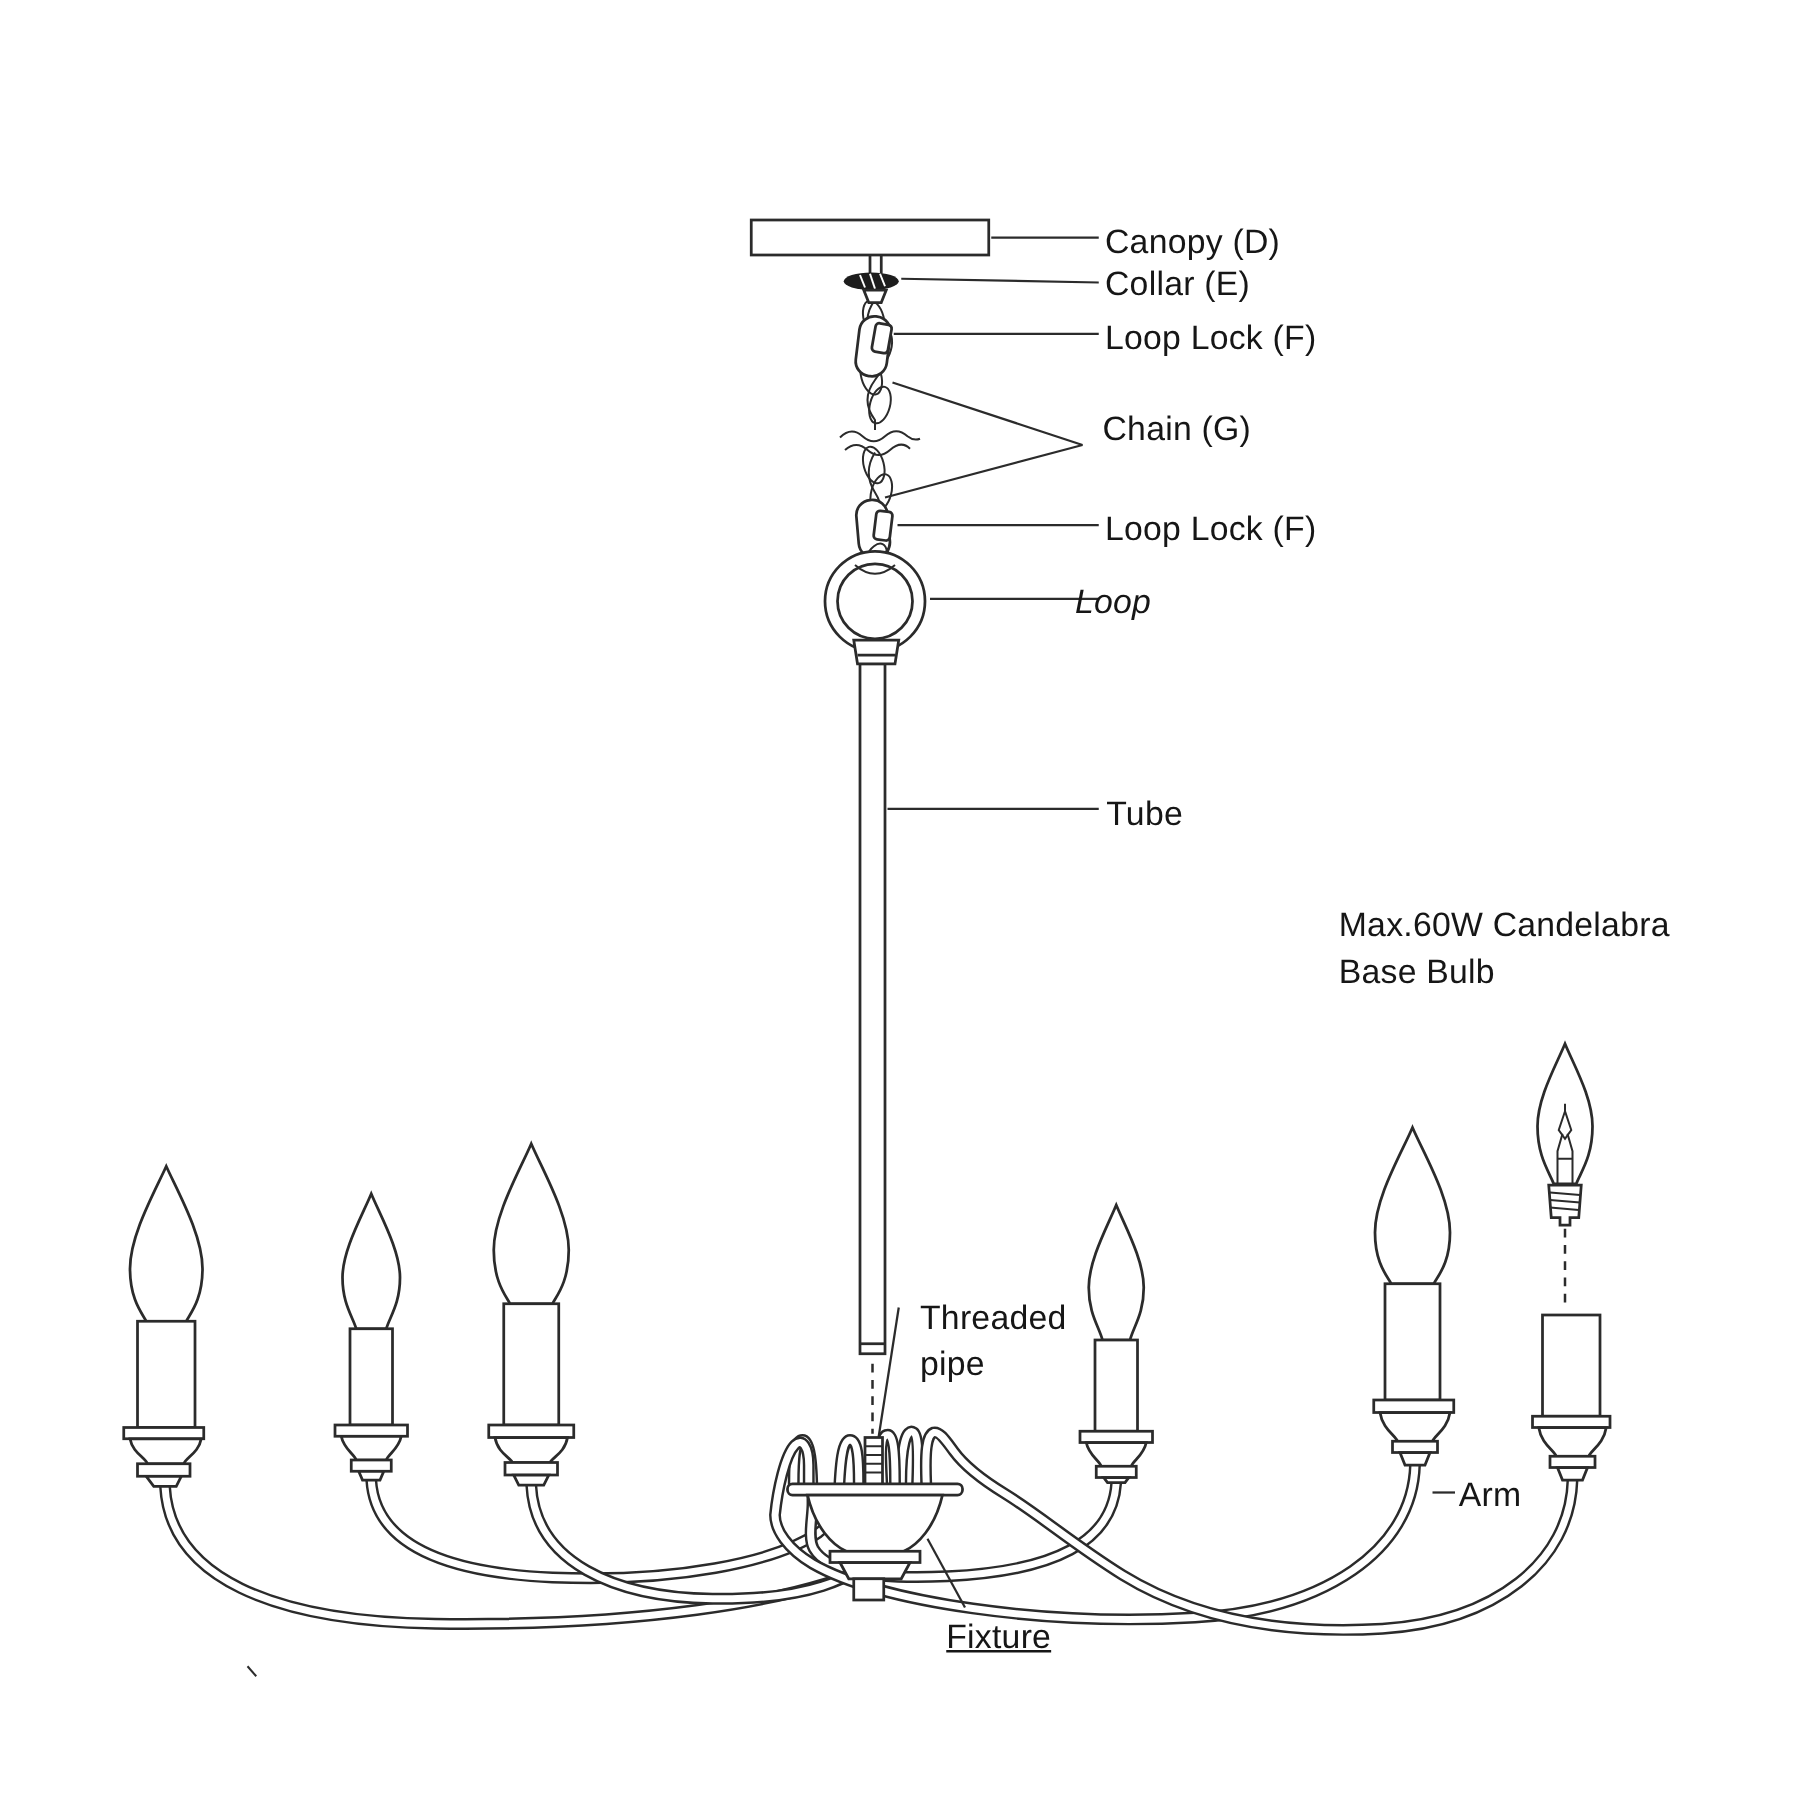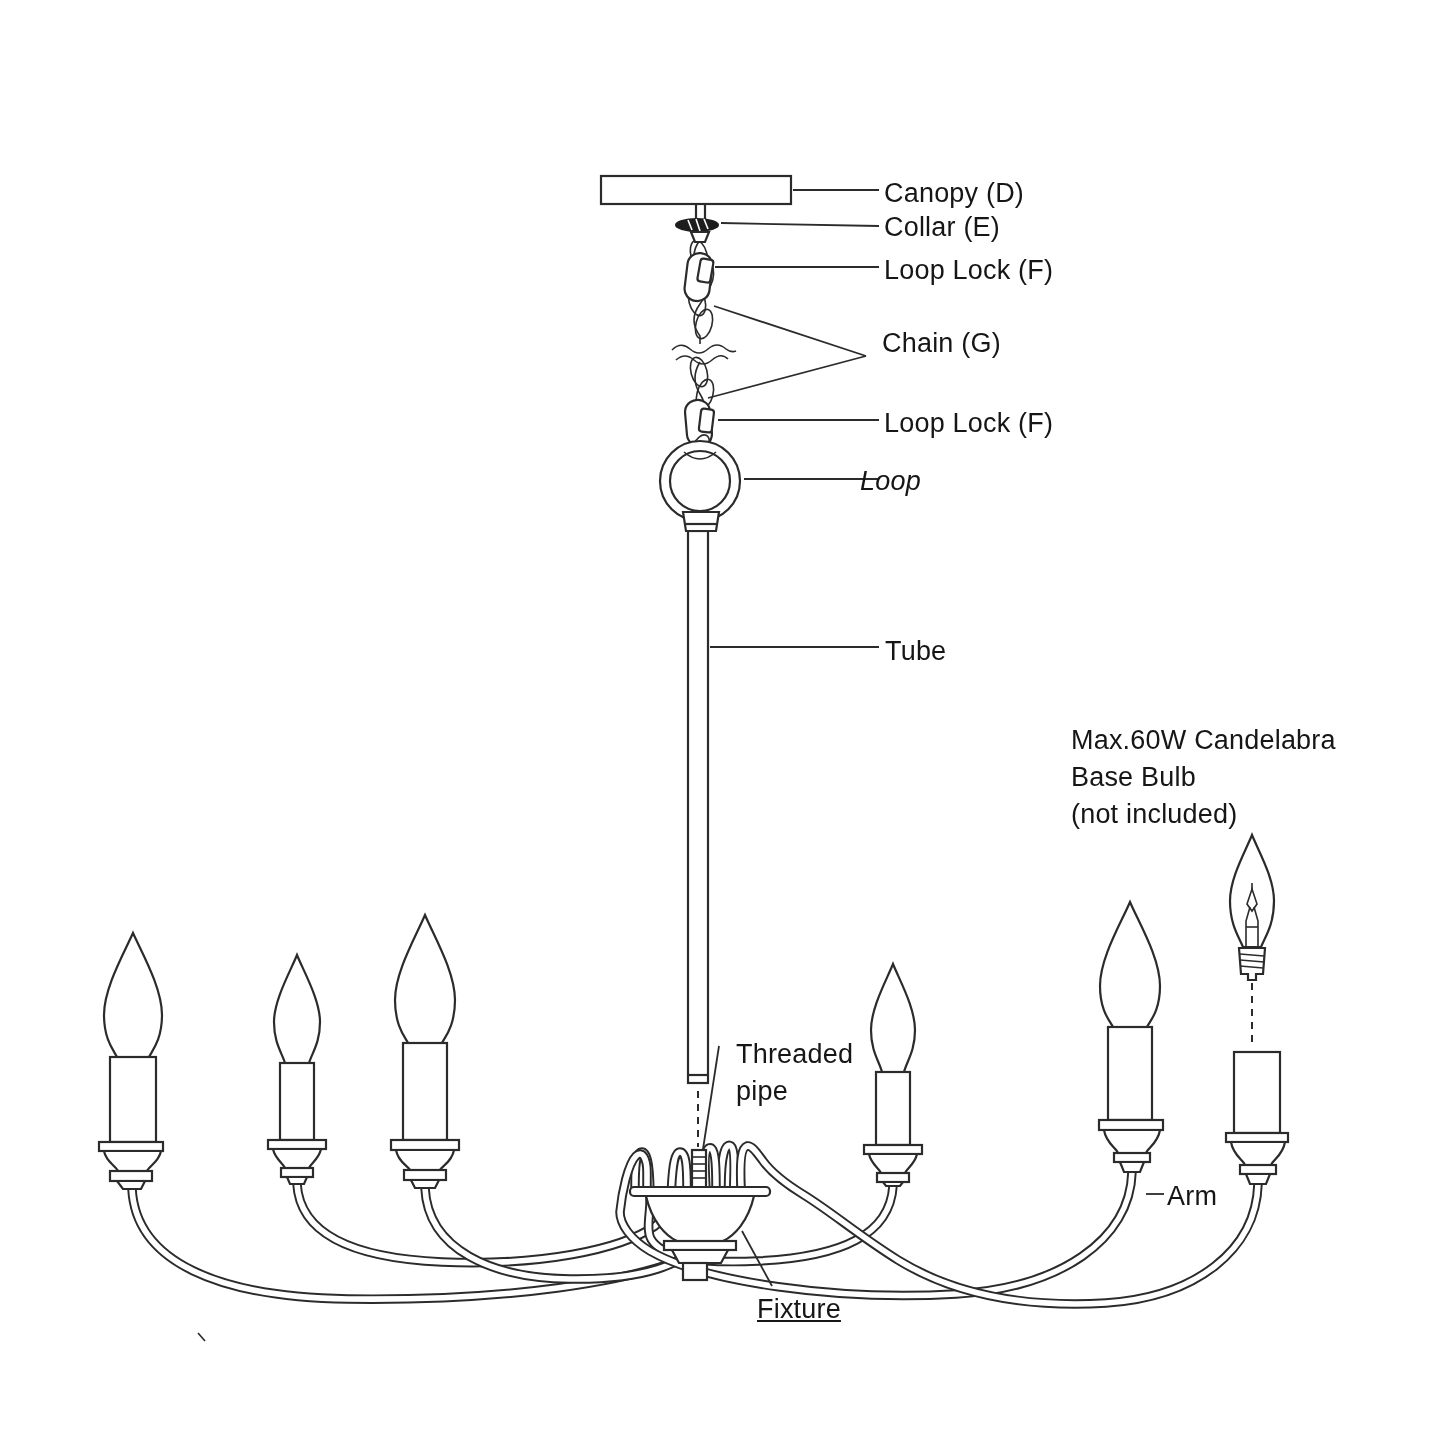--- a/index.html
+++ b/index.html
@@ -210,21 +210,20 @@
   <div class="label" style="left:884px; top:212px;">Collar (E)</div>
   <div class="label" style="left:884px; top:255px;">Loop Lock (F)</div>
   <div class="label" style="left:882px; top:328px;">Chain (G)</div>
   <div class="label" style="left:884px; top:408px;">Loop Lock (F)</div>
   <div class="label" style="left:860px; top:466px;font-style:italic;">Loop</div>
   <div class="label" style="left:885px; top:636px;">Tube</div>
 
   <div class="label multi" style="left:1071px; top:722px;">
     <div>Max.60W Candelabra</div>
     <div>Base Bulb</div>
-    <div>(not included)</div>
   </div>
 
   <div class="label multi" style="left:736px; top:1036px;">
     <div>Threaded</div>
     <div>pipe</div>
   </div>
 
   <div class="label" style="left:1167px; top:1181px;text-align:right;">Arm</div>
   <div class="label" style="left:757px; top:1294px;text-decoration:underline;">Fixture</div>
 

